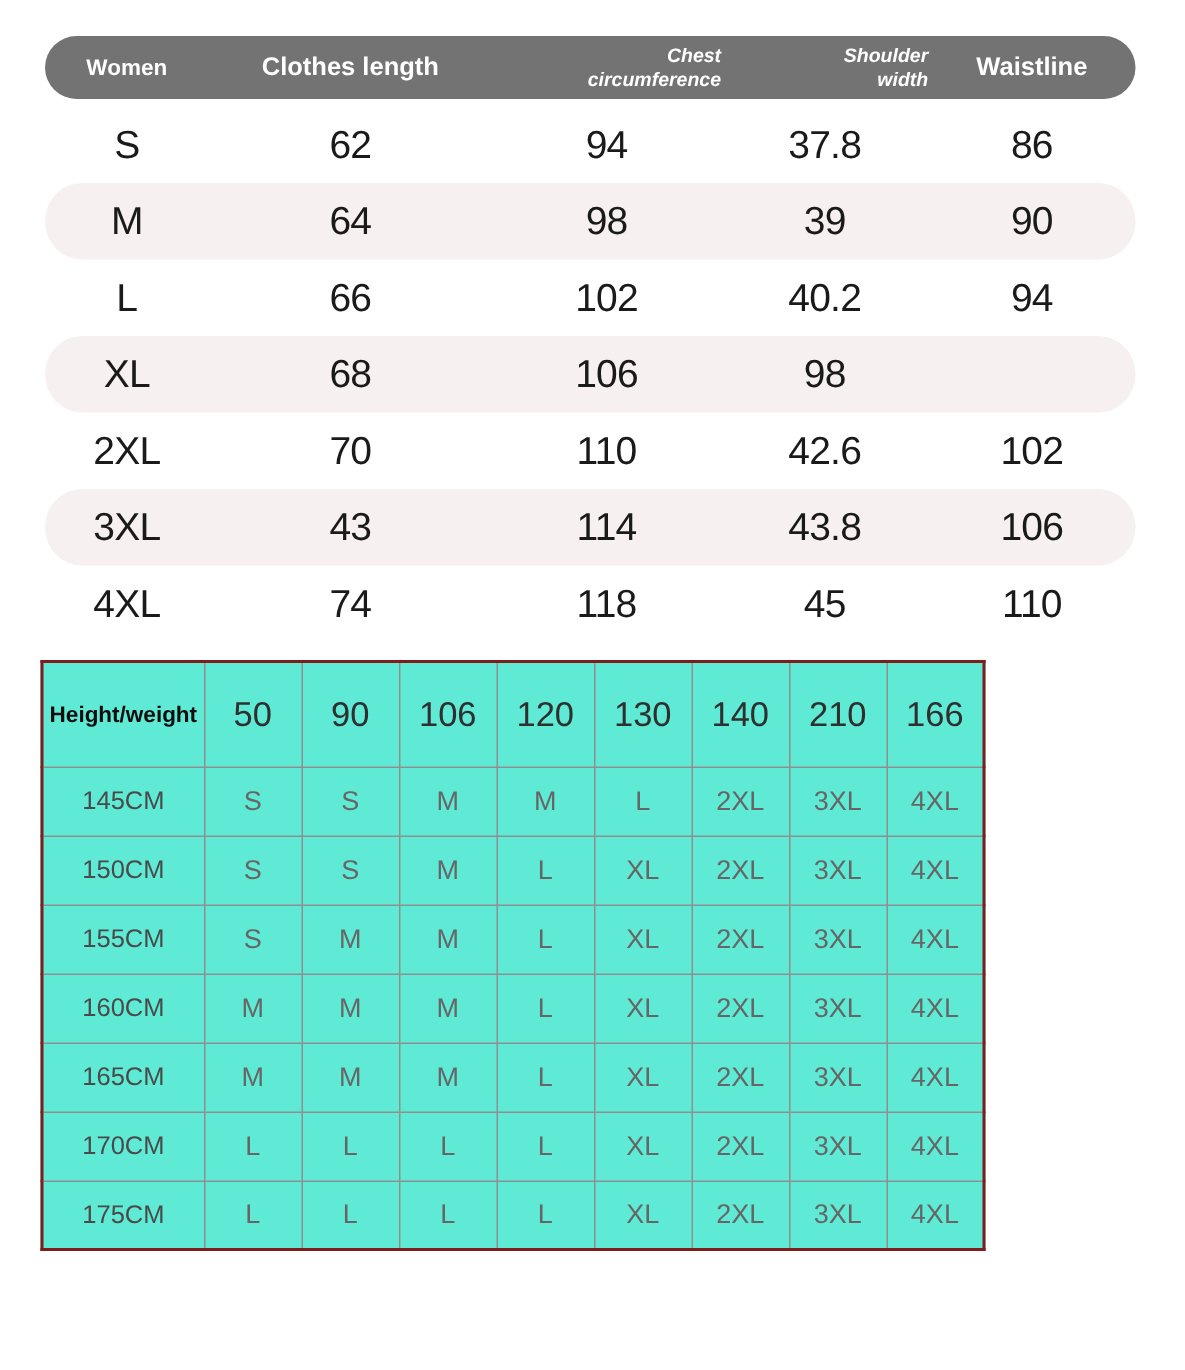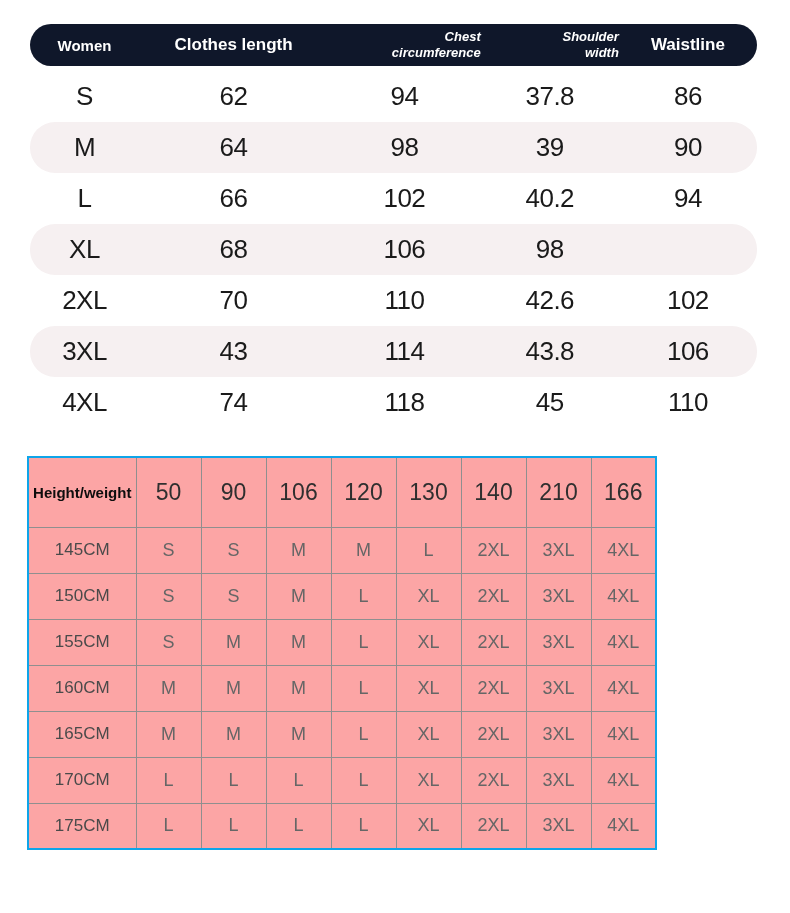--- a/index.html
+++ b/index.html
@@ -7,44 +7,44 @@
     width:790px; height:913px; background:#ffffff;
     font-family:"Liberation Sans", sans-serif;
     position:relative; overflow:hidden;
   }
 
   
   .size-table { position:absolute; left:30px; top:24px; width:727px; }
   .st-header {
     display:grid; grid-template-columns:15% 26% 21% 19% 19%;
     height:42px; align-items:center;
-    background:#0f172a; border-radius:21px;
+    background:#737373; border-radius:21px;
     color:#ffffff; font-weight:bold;
   }
   .st-hcell { text-align:center; font-size:17px; }
   .st-hcell.first { font-size:15px; }
   .st-hcell.small {
     font-size:13px; text-align:right; white-space:pre-line;
     line-height:1.25; padding-left:2px;font-style:italic;
   }
   .st-hcell.small.shoulder { padding-left:27px; }
   .st-rows { margin-top:5px; }
   .st-row {
     display:grid; grid-template-columns:15% 26% 21% 19% 19%;
     height:51px; align-items:center;
     text-align:center; font-size:26px; color:#1a1a1a;
     letter-spacing:-0.5px;
   }
   .st-row.hl { background:#f6f0f1; border-radius:25px; }
 
   
   .hw-table {
-    position:absolute; left:27px; top:456px;
+    position:absolute; left:27px; top:440px;
     border-collapse:collapse; table-layout:fixed;
-    background:#fca5a5; border:2px solid #0ea5e9;
+    background:#5eead4; border:2px solid #7f1d1d;
   }
   .hw-table td {
     border:1px solid #8f8f8f; text-align:center; vertical-align:middle;
     padding:0;
   }
   .hw-table col.c-label { width:108px; }
   .hw-table col.c-w { width:65px; }
   .hw-header-row { height:70px; }
   .hw-corner { font-weight:bold; font-size:15px; color:#0d0d0d; }
   .hw-weight { font-size:23px; color:#2f2f2f; }

